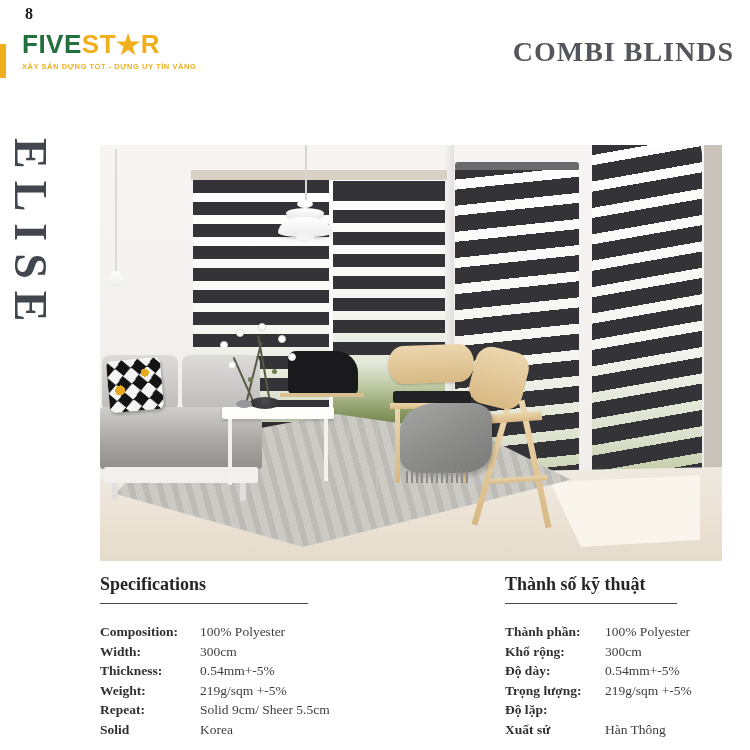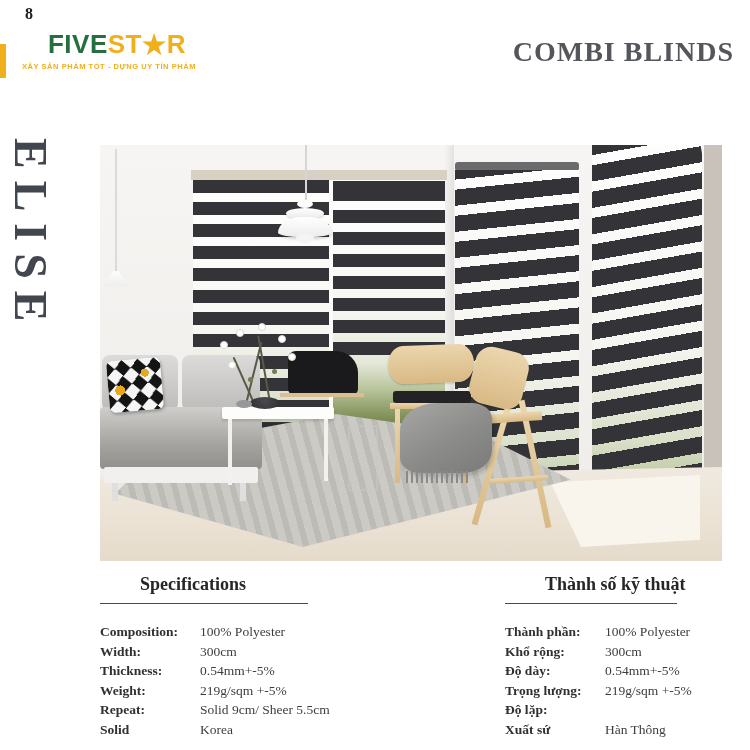--- a/index.html
+++ b/index.html
@@ -2,21 +2,21 @@
 <html><head>
 <meta charset="utf-8">
 <style>
   html,body{margin:0;padding:0;background:#fff;}
   .page{position:relative;width:750px;height:750px;background:#ffffff;overflow:hidden;
         font-family:"Liberation Serif", serif;}
   
   .page-number{position:absolute;left:25px;top:5px;font-size:16px;font-weight:bold;color:#1c1c1c;}
   .accent-tab{position:absolute;left:0;top:44px;width:6px;height:34px;background:#f0b01e;}
   .logo{position:absolute;left:22px;top:30px;width:190px;}
-  .logo-word{font-family:"Liberation Sans", sans-serif;font-weight:800;font-size:26px;line-height:28px;letter-spacing:0.5px;white-space:nowrap;text-align:center;}
+  .logo-word{font-family:"Liberation Sans", sans-serif;font-weight:800;font-size:26px;line-height:28px;letter-spacing:0.5px;white-space:nowrap;}
   .logo-five{color:#23703e;}
   .logo-gold{color:#f0b01e;}
   .logo-star{color:#f0b01e;font-size:27px;vertical-align:-1px;}
   .logo-tagline{font-family:"Liberation Sans", sans-serif;font-weight:700;font-size:7.5px;
                 color:#eeb01f;letter-spacing:0.55px;margin-top:3px;white-space:nowrap;}
   .page-title{position:absolute;right:16px;top:36px;font-size:28px;font-weight:bold;
               color:#54565c;letter-spacing:1px;}
   
   .product-name{position:absolute;left:54px;top:138px;width:220px;height:48px;
                 transform:rotate(90deg);transform-origin:0 0;
@@ -122,40 +122,40 @@
   .chair2-barL{left:388px;top:262px;width:6px;height:120px;transform:rotate(16deg);}
   .chair2-barR{left:432px;top:254px;width:6px;height:130px;transform:rotate(-12deg);}
   .chair2-cross{left:390px;top:332px;width:58px;height:5px;transform:rotate(-4deg);}
   .blanket{left:300px;top:258px;width:92px;height:70px;border-radius:40% 22% 32% 22%;
            background:linear-gradient(150deg,#a7a7a5 0%,#8b8b89 55%,#7a7a78 100%);box-shadow:2px 3px 4px rgba(0,0,0,0.18);}
   .fringe{left:306px;top:326px;width:64px;height:12px;
           background:repeating-linear-gradient(90deg,#8a8a88 0 2px,transparent 2px 5px);}
   
   .specs{position:absolute;top:574px;width:235px;color:#2e2e2e;}
   .specs-en{left:100px;} .specs-vi{left:505px;}
-  .spec-heading{font-size:18px;font-weight:bold;color:#262626;padding-bottom:8px;display:inline-block;margin-left:40px;}
+  .spec-heading{font-size:18px;font-weight:bold;color:#262626;padding-bottom:8px;display:inline-block;}
   .rule{height:0;border-bottom:1.6px solid #4a4a4a;margin-bottom:18px;}
   .rule-en{width:208px;} .rule-vi{width:172px;}
   .spec-row{display:flex;font-size:13.5px;line-height:19.5px;color:#3d3d3d;}
   .spec-label{width:98px;font-weight:bold;color:#303030;flex:none;}
   .spec-value{padding-left:2px;}
 </style>
 </head>
 <body>
 
 <div class="page">
 
   <div class="page-number">8</div>
   <div class="accent-tab"></div>
 
   <div class="logo">
     <div class="logo-word">
       <span class="logo-five">FIVE</span><span class="logo-gold">ST</span><span class="logo-star logo-gold">★</span><span class="logo-gold">R</span>
     </div>
-    <div class="logo-tagline">XÂY SẢN PHẨM TỐT - DỰNG UY TÍN PHẨM</div>
+    <div class="logo-tagline">XÂY SẢN DỰNG TỐT - DỰNG UY TÍN VÀNG</div>
   </div>
 
   <div class="page-title">COMBI BLINDS</div>
 
   <div class="product-name">ELISE</div>
 
   <div class="photo">
     <div class="corner-shade"></div>
 
     <div class="cassette-left"></div>

